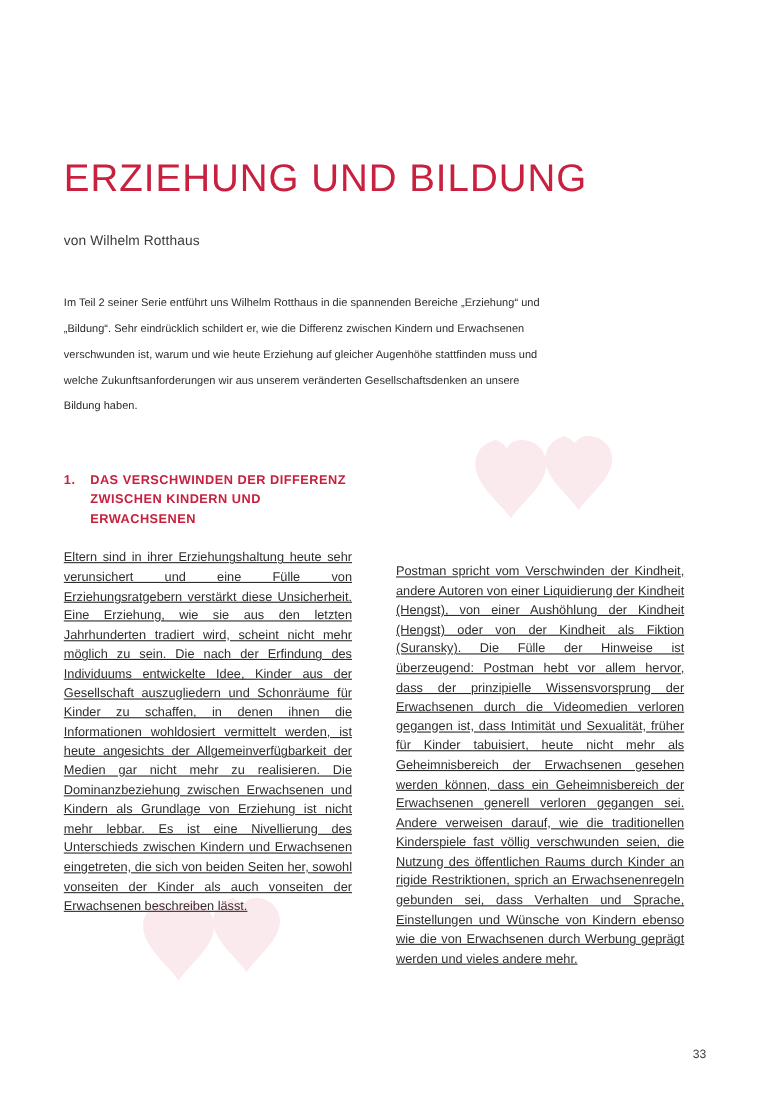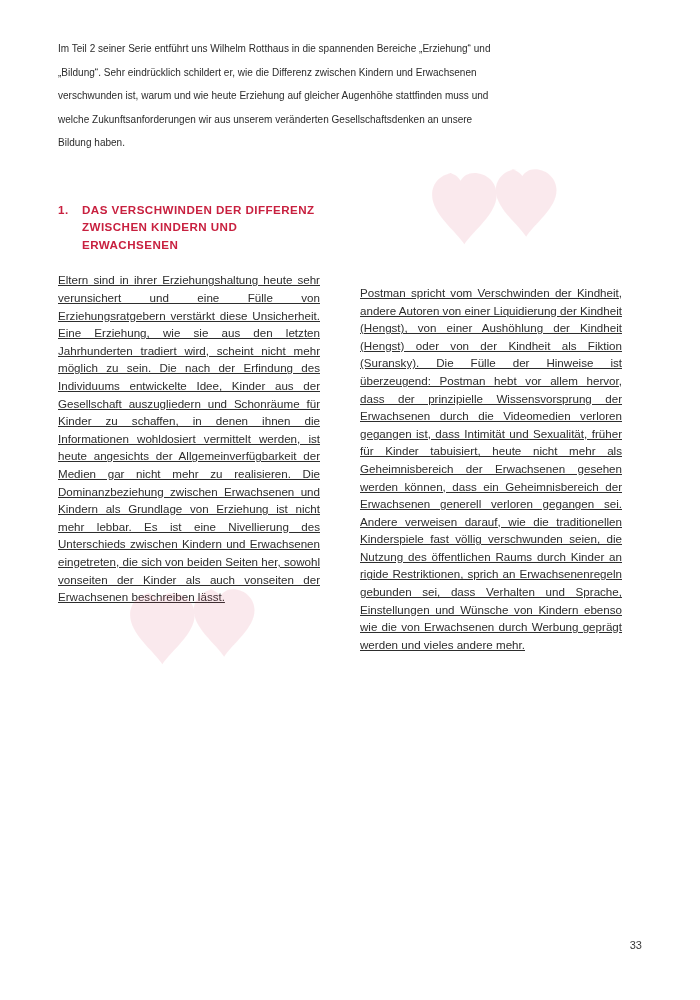--- a/index.html
+++ b/index.html
@@ -141,32 +141,36 @@
   }
 
   .col-right .body-text {
     margin-top: 59px;
   }
 
   
   .folio {
     position: absolute;
     right: 58px;
-    bottom: 48px;
+    bottom: 34px;
     font-size: 11px;
     line-height: 13px;
     color: #3a3a3a;
     font-weight: 400;
   }
 </style>
 </head>
 <body>
 
 <div class="page">
 
+  <header class="masthead">
+    <h1 class="article-title">ERZIEHUNG UND BILDUNG</h1>
+    <p class="byline">von Wilhelm Rotthaus</p>
+  </header>
 
   <p class="lead">Im Teil 2 seiner Serie entführt uns Wilhelm Rotthaus in die spannenden Bereiche „Erziehung“ und „Bildung“. Sehr eindrücklich schildert er, wie die Differenz zwischen Kindern und Erwachsenen verschwunden ist, warum und wie heute Erziehung auf gleicher Augenhöhe stattfinden muss und welche Zukunftsanforderungen wir aus unserem veränderten Gesellschaftsdenken an unsere Bildung haben.</p>
 
   <div class="columns">
 
     <div class="col col-left">
 
       <h2 class="section-heading">
         <span class="section-number">1.</span>
         <span class="section-title-text">DAS VERSCHWINDEN DER DIFFERENZ ZWISCHEN KINDERN UND ERWACHSENEN</span>

